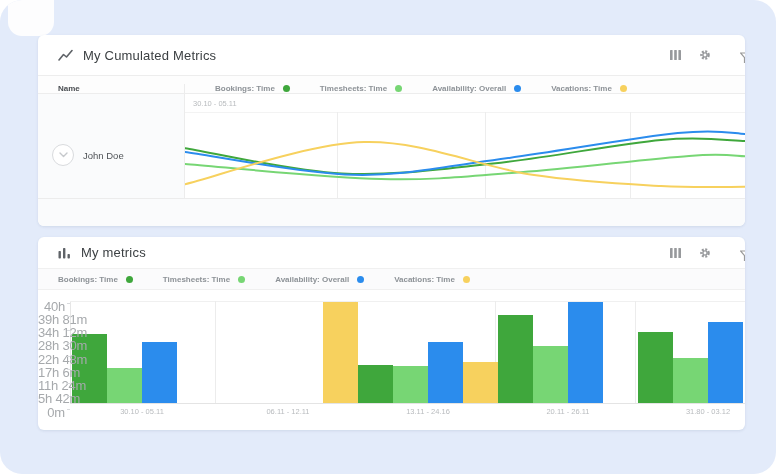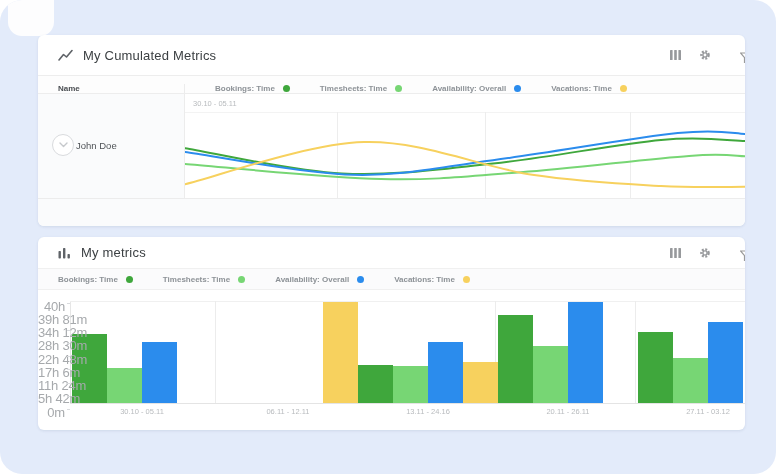--- a/index.html
+++ b/index.html
@@ -24,21 +24,21 @@
   
   .table-head { height: 19px; border-top: 1px solid #ededed; border-bottom: 1px solid #ededed; display: flex; align-items: flex-end; background: #fdfdfd; }
   .name-cell { width: 147px; border-right: 1px solid #ececec; display: flex; align-items: center; padding-left: 20px; font-size: 8px; font-weight: bold; color: #4a4e52; }
   .legend-strip { display: flex; align-items: center; padding-left: 30px; gap: 30px; }
   .lg-item { display: flex; align-items: center; gap: 8px; cursor: pointer; }
   .lg-label { font-size: 8px; color: #8d9297; white-space: nowrap; font-weight: bold; }
   .lg-dot { width: 7px; height: 7px; border-radius: 50%; flex: 0 0 auto; }
 
   .chart-band { position: relative; height: 104px; display: flex; }
   .name-col { width: 147px; background: #fafbfc; border-right: 1px solid #ececec; position: relative; }
-  .row-entry { position: absolute; left: 14px; top: 40px; display: flex; align-items: center; gap: 2px; cursor: pointer; }
+  .row-entry { position: absolute; left: 14px; top: 50px; display: flex; align-items: center; gap: 9px; cursor: pointer; }
   .avatar { width: 22px; height: 22px; border-radius: 50%; border: 1px solid #d9dbde; background: #fff; display: flex; align-items: center; justify-content: center; color: #c6c9cc; }
   .row-name { font-size: 9.5px; color: #4f5357; }
   .plot-area { flex: 1; position: relative; }
   .date-label { position: absolute; left: 8px; top: 5px; font-size: 7.5px; color: #b8bbbe; }
   .line-svg { position: absolute; left: 0; top: 18px; }
   .card1-footer { height: 28px; background: #fafbfc; border-top: 1px solid #ececec; }
 
   
   .legend-row { height: 22px; background: #fbfbfc; border-top: 1px solid #f0f0f0; border-bottom: 1px solid #f0f0f0; display: flex; align-items: center; padding-left: 20px; gap: 30px; }
   .bar-chart { position: relative; height: 140px; }
@@ -211,21 +211,21 @@
           <div class="bar" style="left: 358px; width: 35px; top: 52.31px; height: 60.69px; background: rgb(43, 140, 237);"></div>
           <div class="bar" style="left: 393px; width: 35px; top: 72.2px; height: 40.8px; background: rgb(247, 209, 94);"></div>
           <div class="week-label" style="left: 303px;">13.11 - 24.16</div>
           <div class="bar" style="left: 428px; width: 35px; top: 24.515px; height: 88.485px; background: rgb(63, 167, 60);"></div>
           <div class="bar" style="left: 463px; width: 35px; top: 56.39px; height: 56.61px; background: rgb(119, 214, 116);"></div>
           <div class="bar" style="left: 498px; width: 35px; top: 11.51px; height: 101.49px; background: rgb(43, 140, 237);"></div>
           <div class="week-label" style="left: 443px;">20.11 - 26.11</div>
           <div class="bar" style="left: 568px; width: 35px; top: 42.365px; height: 70.635px; background: rgb(63, 167, 60);"></div>
           <div class="bar" style="left: 603px; width: 35px; top: 68.12px; height: 44.88px; background: rgb(119, 214, 116);"></div>
           <div class="bar" style="left: 638px; width: 35px; top: 32.42px; height: 80.58px; background: rgb(43, 140, 237);"></div>
-          <div class="week-label" style="left: 583px;">27.11 - 03.12</div>
+          <div class="week-label" style="left: 583px;">31.80 - 03.12</div>
         </div>
     <div class="y-label" style="top: 8.5px;">40h</div>
         <div class="y-tick" style="top: 13px;"></div>
         <div class="y-label" style="top: 21.75px;">39h 81m</div>
         <div class="y-tick" style="top: 26.25px;"></div>
         <div class="y-label" style="top: 35px;">34h 12m</div>
         <div class="y-tick" style="top: 39.5px;"></div>
         <div class="y-label" style="top: 48.25px; text-align: right;">28h 30m</div>
         <div class="y-tick" style="top: 52.75px;"></div>
         <div class="y-label" style="top: 61.5px;">22h 48m</div>

